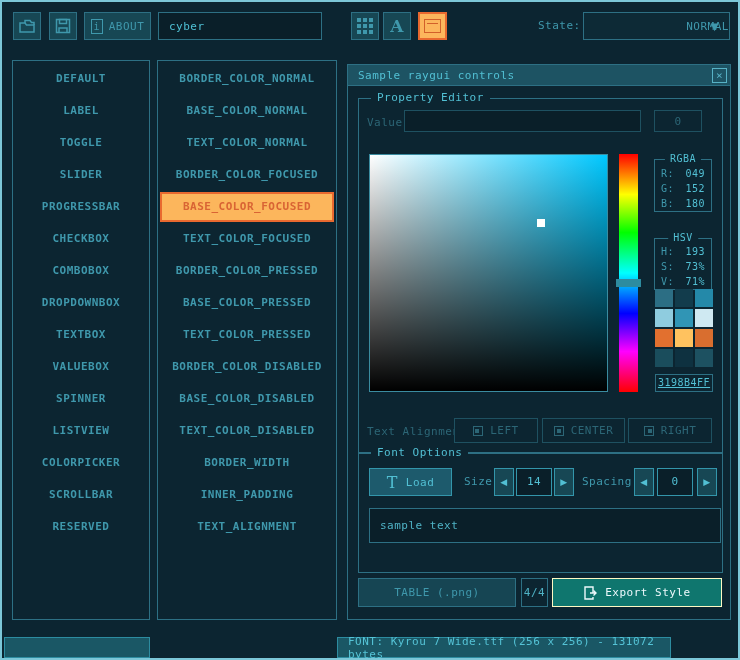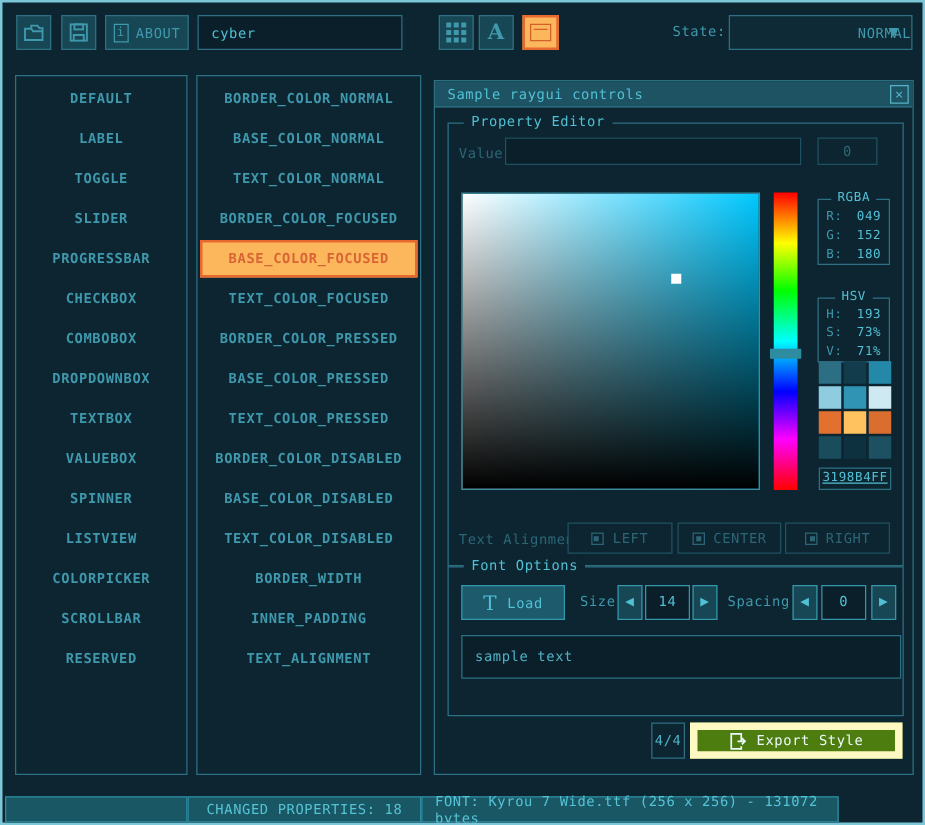--- a/index.html
+++ b/index.html
@@ -74,21 +74,21 @@
   .align-icon.left i { left: 1px; } .align-icon.center i { left: 2px; } .align-icon.right i { right: 1px; }
   
   .load-btn { position: absolute; background: #1d5a6c; border: 1px solid #3396ab; color: #52c0d4; display: flex; align-items: center; justify-content: center; gap: 8px; cursor: pointer; }
   .t-glyph { font-family: "DejaVu Serif", serif; font-size: 16px; }
   .spin-btn { position: absolute; width: 20px; height: 28px; background: #174754; border: 1px solid #3396ab; color: #52c0d4; display: flex; align-items: center; justify-content: center; cursor: pointer; font-family: "DejaVu Sans", sans-serif; font-size: 9px; }
   .spin-val { position: absolute; width: 36px; height: 28px; background: #0a1f29; border: 1px solid #3396ab; color: #52c0d4; text-align: center; line-height: 26px; }
   .sample-box { position: absolute; background: #0a1f29; border: 1px solid #2d7084; color: #4fb3c6; line-height: 33px; padding-left: 10px; }
   
   .table-btn { position: absolute; background: #164553; border: 1px solid #2d7084; color: #3f98ac; display: flex; align-items: center; justify-content: center; cursor: pointer; }
   .pages-box { position: absolute; background: #0c2531; border: 1px solid #2d7084; color: #4fb3c6; display: flex; align-items: center; justify-content: center; }
-  .export-btn { position: absolute; background: #4d7c0f; border: 6px solid #fef9c3; color: #eef9fc; display: flex; align-items: center; justify-content: center; gap: 8px; cursor: pointer; }
+  .export-btn { position: absolute; background: #0f766e; border: 1px solid #fef9c3; color: #eef9fc; display: flex; align-items: center; justify-content: center; gap: 8px; cursor: pointer; }
   
   .statusbar-seg { position: absolute; top: 635px; height: 21px; background: #1a5765; border: 1px solid #2d8ca0; color: #55c3d6; display: flex; align-items: center; }
   .statusbar-seg.center { justify-content: center; }
   svg { display: block; }
 </style>
 </head>
 <body>
 
 <div class="app">
 
@@ -290,35 +290,35 @@
           <span>◀</span>
         </div>
       <div class="spin-val" style="left:298px;top:14px;">0</div>
       <div class="spin-btn" style="left:338px;top:14px;">
           <span>▶</span>
         </div>
 
       <div class="sample-box" style="left:10px;top:54px;width:352px;height:35px;">sample text</div>
     </div>
 
+    <div class="table-btn" style="left:10px;top:513px;width:158px;height:29px;">
+      <span>TABLE (.png)</span>
+    </div>
     <div class="pages-box" style="left:173px;top:513px;width:27px;height:29px;">
       <span>4/4</span>
     </div>
     <div class="export-btn" style="left:204px;top:513px;width:170px;height:29px;">
       <span>
         <svg width="14" height="16" viewBox="0 0 14 16" fill="none" stroke="#eef9fc" stroke-width="1.4">
           <path d="M10 8 V2 H2 v12 h8 v-2"></path>
             <path d="M7 8 h6 M10.5 5.5 L13 8 l-2.5 2.5"></path>
         </svg>
       </span>
       <span>Export Style</span>
     </div>
   </div>
 
   <div class="statusbar-seg" style="left:2px;width:146px;"></div>
-  <div class="statusbar-seg center" style="left:148px;width:187px;">
-    <span>CHANGED PROPERTIES: 18</span>
-  </div>
   <div class="statusbar-seg" style="left:335px;width:334px;padding-left:10px;">
     <span>FONT: Kyrou 7 Wide.ttf (256 x 256) - 131072 bytes</span>
   </div>
 
 </div>
 
 </body></html>

